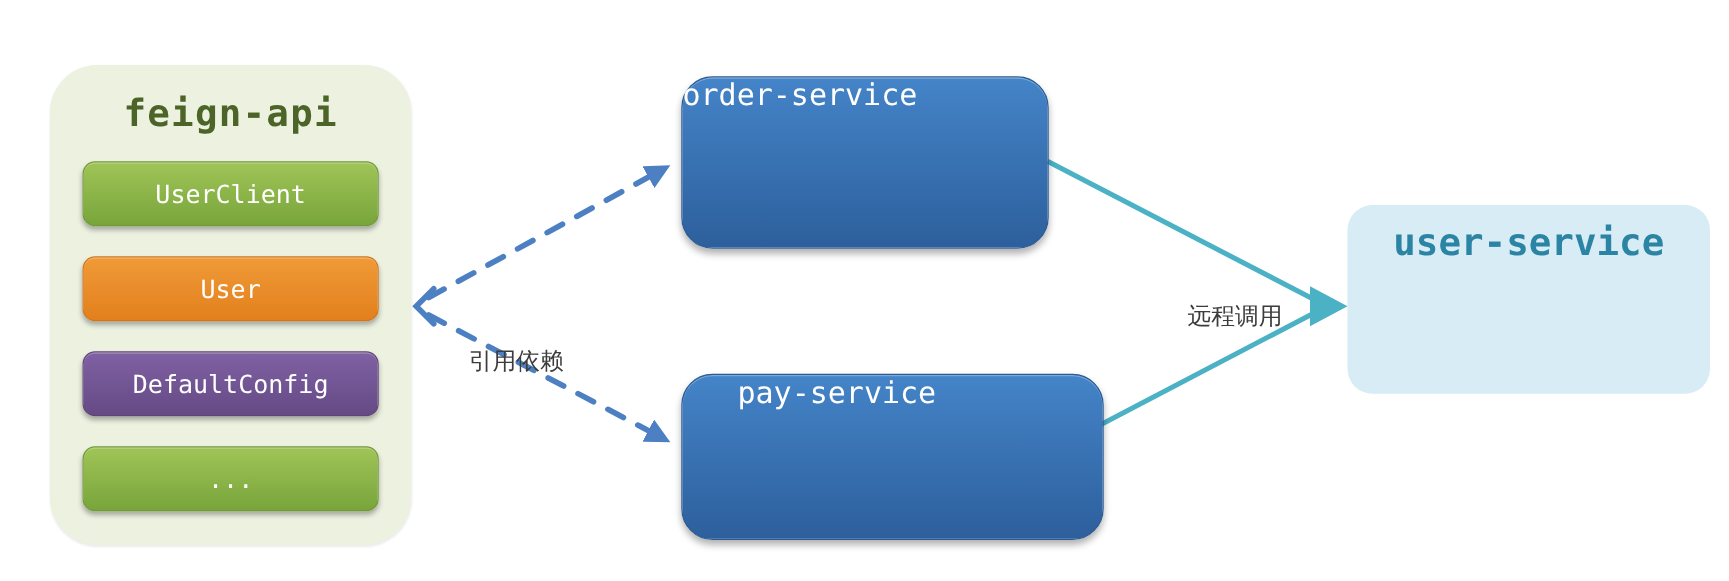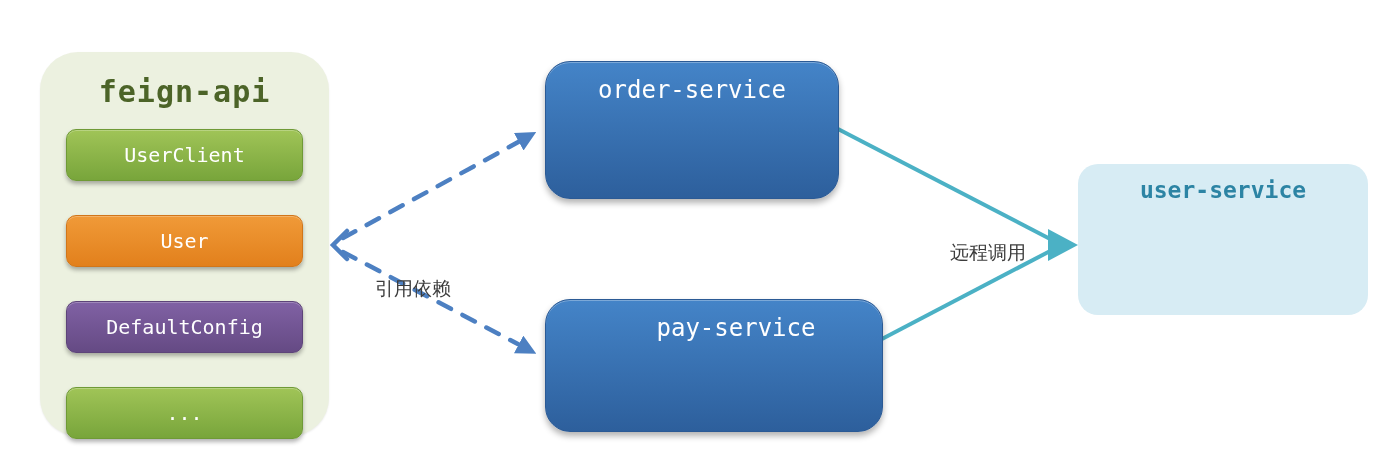--- a/index.html
+++ b/index.html
@@ -28,21 +28,21 @@
     font-size: 30px;
     font-weight: 600;
     letter-spacing: 1px;
     color: #4c6428;
   }
   .chip-stack {
     position: absolute;
     left: 26px; top: 77px; width: 237px;
     display: flex;
     flex-direction: column;
-    gap: 34px;
+    gap: 24px;
   }
   .chip {
     height: 50px;
     border-radius: 10px;
     color: #ffffff;
     font-size: 20px;
     line-height: 50px;
     text-align: center;
     box-shadow: 0 3px 4px rgba(0,0,0,0.30), inset 0 1px 0 rgba(255,255,255,0.25);
   }
@@ -56,38 +56,36 @@
     width: 292px;
     border-radius: 25px;
     background: linear-gradient(180deg, #4484c8 0%, #2d5f9c 100%);
     border: 1px solid #2b5a95;
     box-shadow: 0 4px 6px rgba(0,0,0,0.30), inset 0 1px 0 rgba(255,255,255,0.30);
     color: #ffffff;
   }
   .node-order { left: 545px; top: 61px;  height: 136px; }
   .node-pay   { left: 545px; top: 299px; height: 131px; padding-left: 44px; }
   .service-node .node-title {
-    margin-top: 14px;
-    text-align: center;
     font-size: 24px;
   }
 
   
   .user-panel {
     position: absolute;
     left: 1078px; top: 164px;
     width: 290px; height: 151px;
     background: #d7ecf4;
     border-radius: 20px;
   }
   .user-panel-title {
     position: absolute;
     left: 0; top: 13px; width: 100%;
     text-align: center;
-    font-size: 23px;
+    font-size: 30px;
     font-weight: 600;
     color: #2c84a4;
   }
   .chip-teal {
     position: absolute;
     left: 24px; top: 62px;
     width: 237px; height: 62px;
     border-radius: 12px;
     background: linear-gradient(180deg, #47c0da 0%, #2191ae 100%);
     border: 1px solid #1f87a2;

